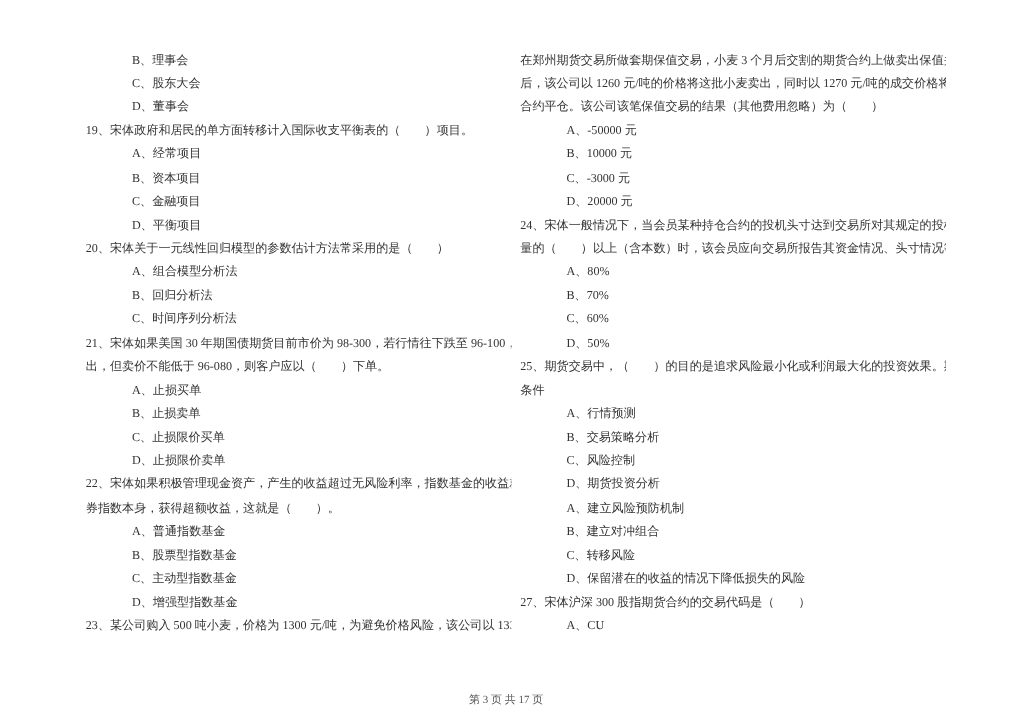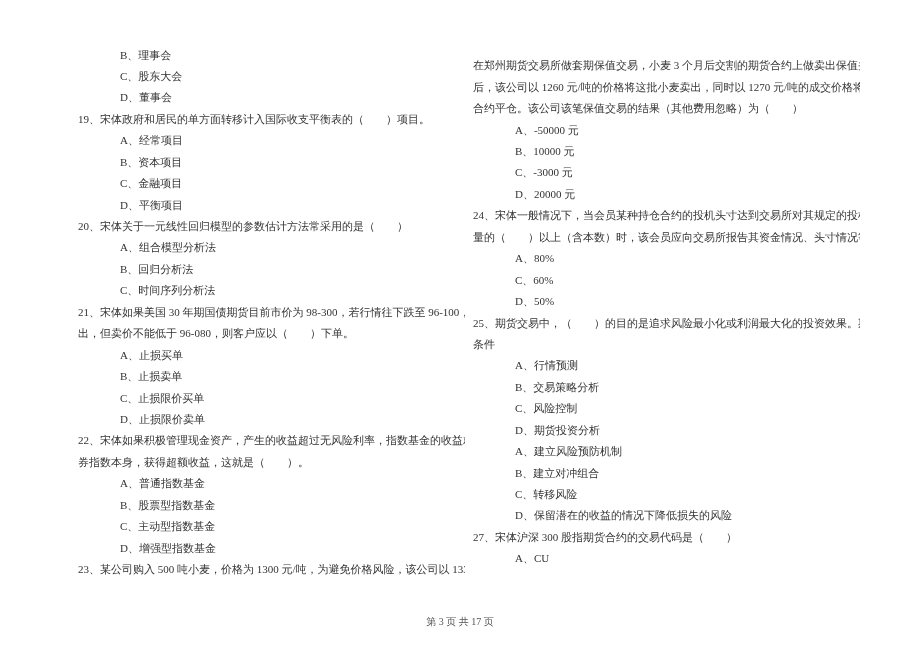--- a/index.html
+++ b/index.html
@@ -21,21 +21,21 @@
     }
     .column {
       flex: 1;
       min-width: 0;
     }
     .line { white-space: nowrap; overflow: hidden; }
     .indent1 { padding-left: 50px; }
     .indent-q { padding-left: 8px; }
     .footer {
       position: absolute;
-      bottom: 19px;
+      bottom: 4px;
       left: 0;
       width: 100%;
       text-align: center;
       font-size: 10px;
       color: #555;
     }
   </style>
 </head>
 <body>
 
@@ -72,20 +72,21 @@
     <div class="line indent-q">在郑州期货交易所做套期保值交易，小麦 3 个月后交割的期货合约上做卖出保值并成交。2 个月</div>
     <div class="line indent-q">后，该公司以 1260 元/吨的价格将这批小麦卖出，同时以 1270 元/吨的成交价格将持有的期货</div>
     <div class="line indent-q">合约平仓。该公司该笔保值交易的结果（其他费用忽略）为（　　）</div>
     <div class="line indent1">A、-50000 元</div>
     <div class="line indent1">B、10000 元</div>
     <div class="line indent1">C、-3000 元</div>
     <div class="line indent1">D、20000 元</div>
     <div class="line indent-q">24、宋体一般情况下，当会员某种持仓合约的投机头寸达到交易所对其规定的投机头寸持仓限</div>
     <div class="line indent-q">量的（　　）以上（含本数）时，该会员应向交易所报告其资金情况、头寸情况等。</div>
     <div class="line indent1">A、80%</div>
+    <div class="line indent1">B、70%</div>
     <div class="line indent1">C、60%</div>
     <div class="line indent1">D、50%</div>
     <div class="line indent-q">25、期货交易中，（　　）的目的是追求风险最小化或利润最大化的投资效果。期货从业报名</div>
     <div class="line indent-q">条件</div>
     <div class="line indent1">A、行情预测</div>
     <div class="line indent1">B、交易策略分析</div>
     <div class="line indent1">C、风险控制</div>
     <div class="line indent1">D、期货投资分析</div>
     <div class="line indent1">A、建立风险预防机制</div>
     <div class="line indent1">B、建立对冲组合</div>

